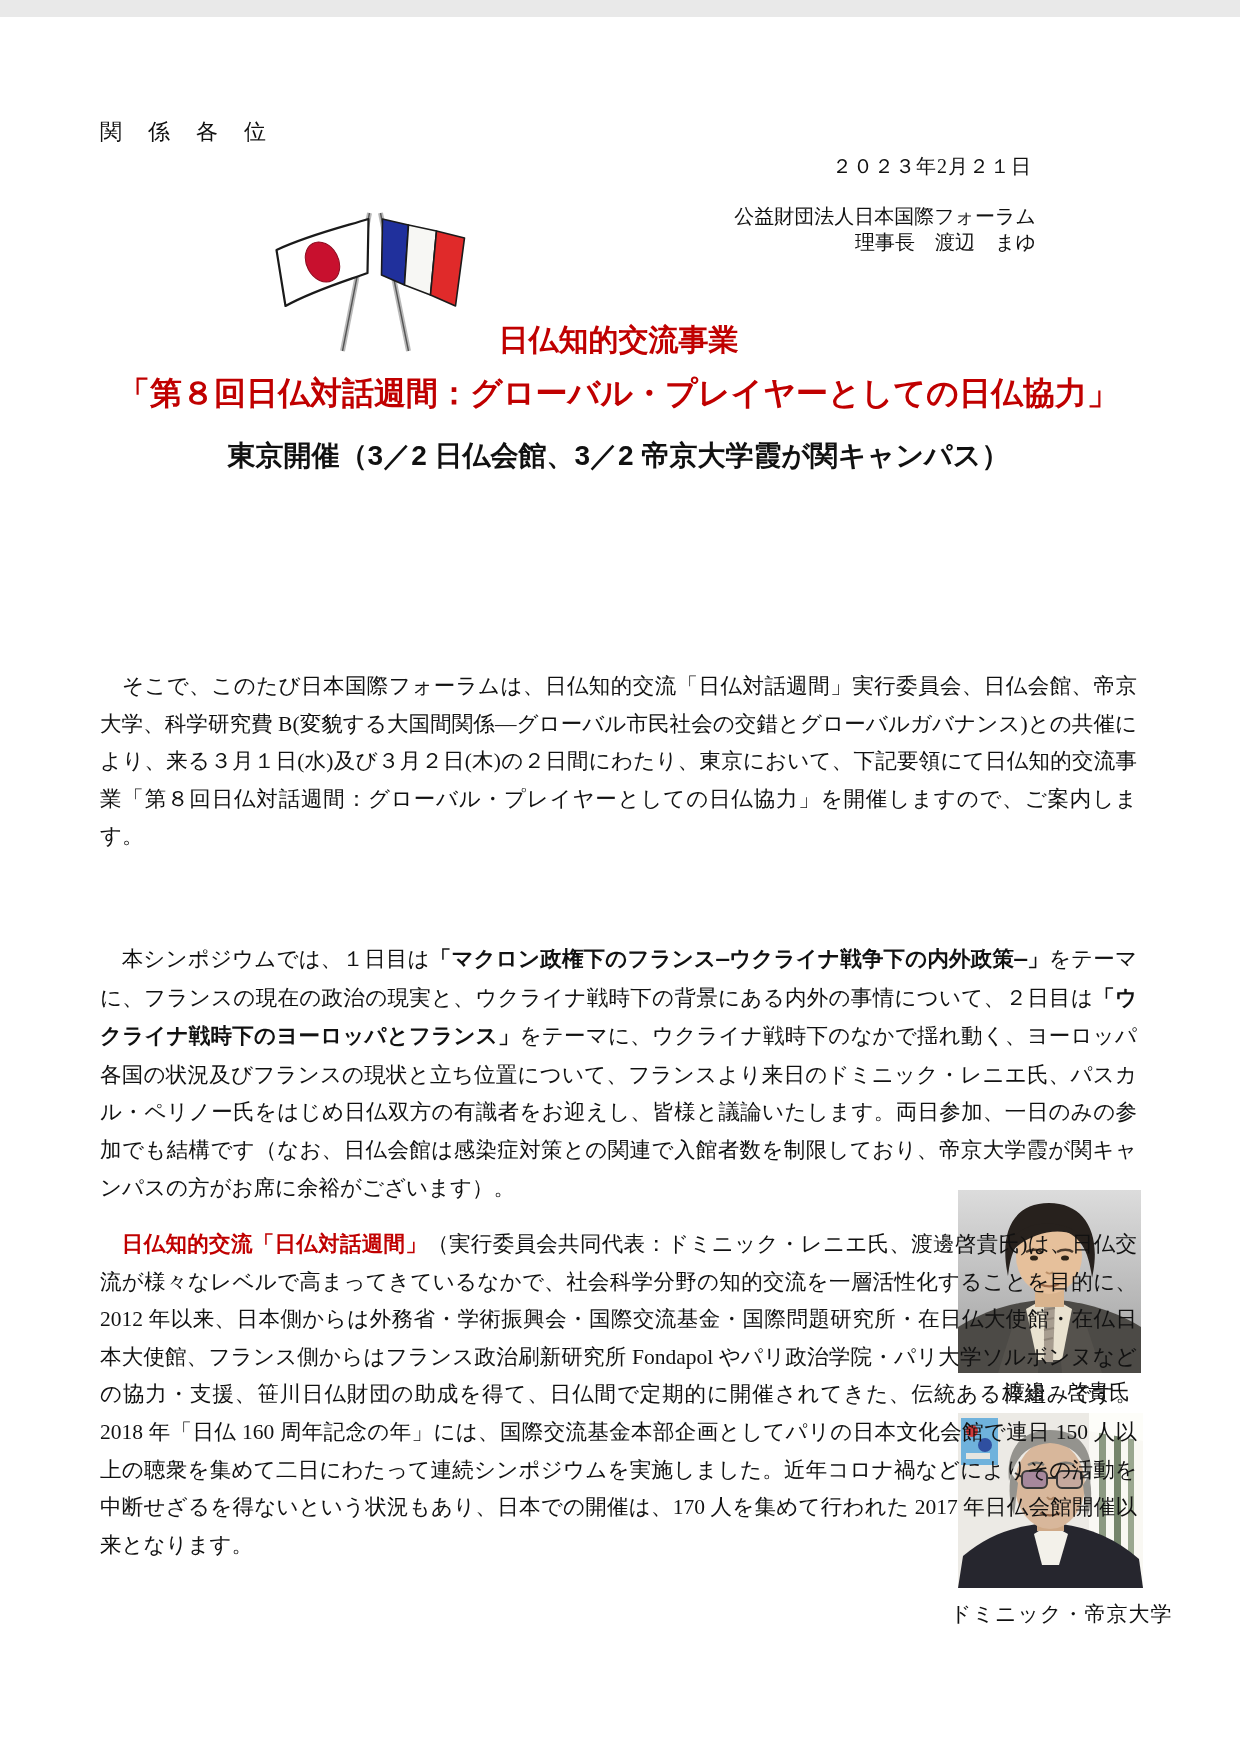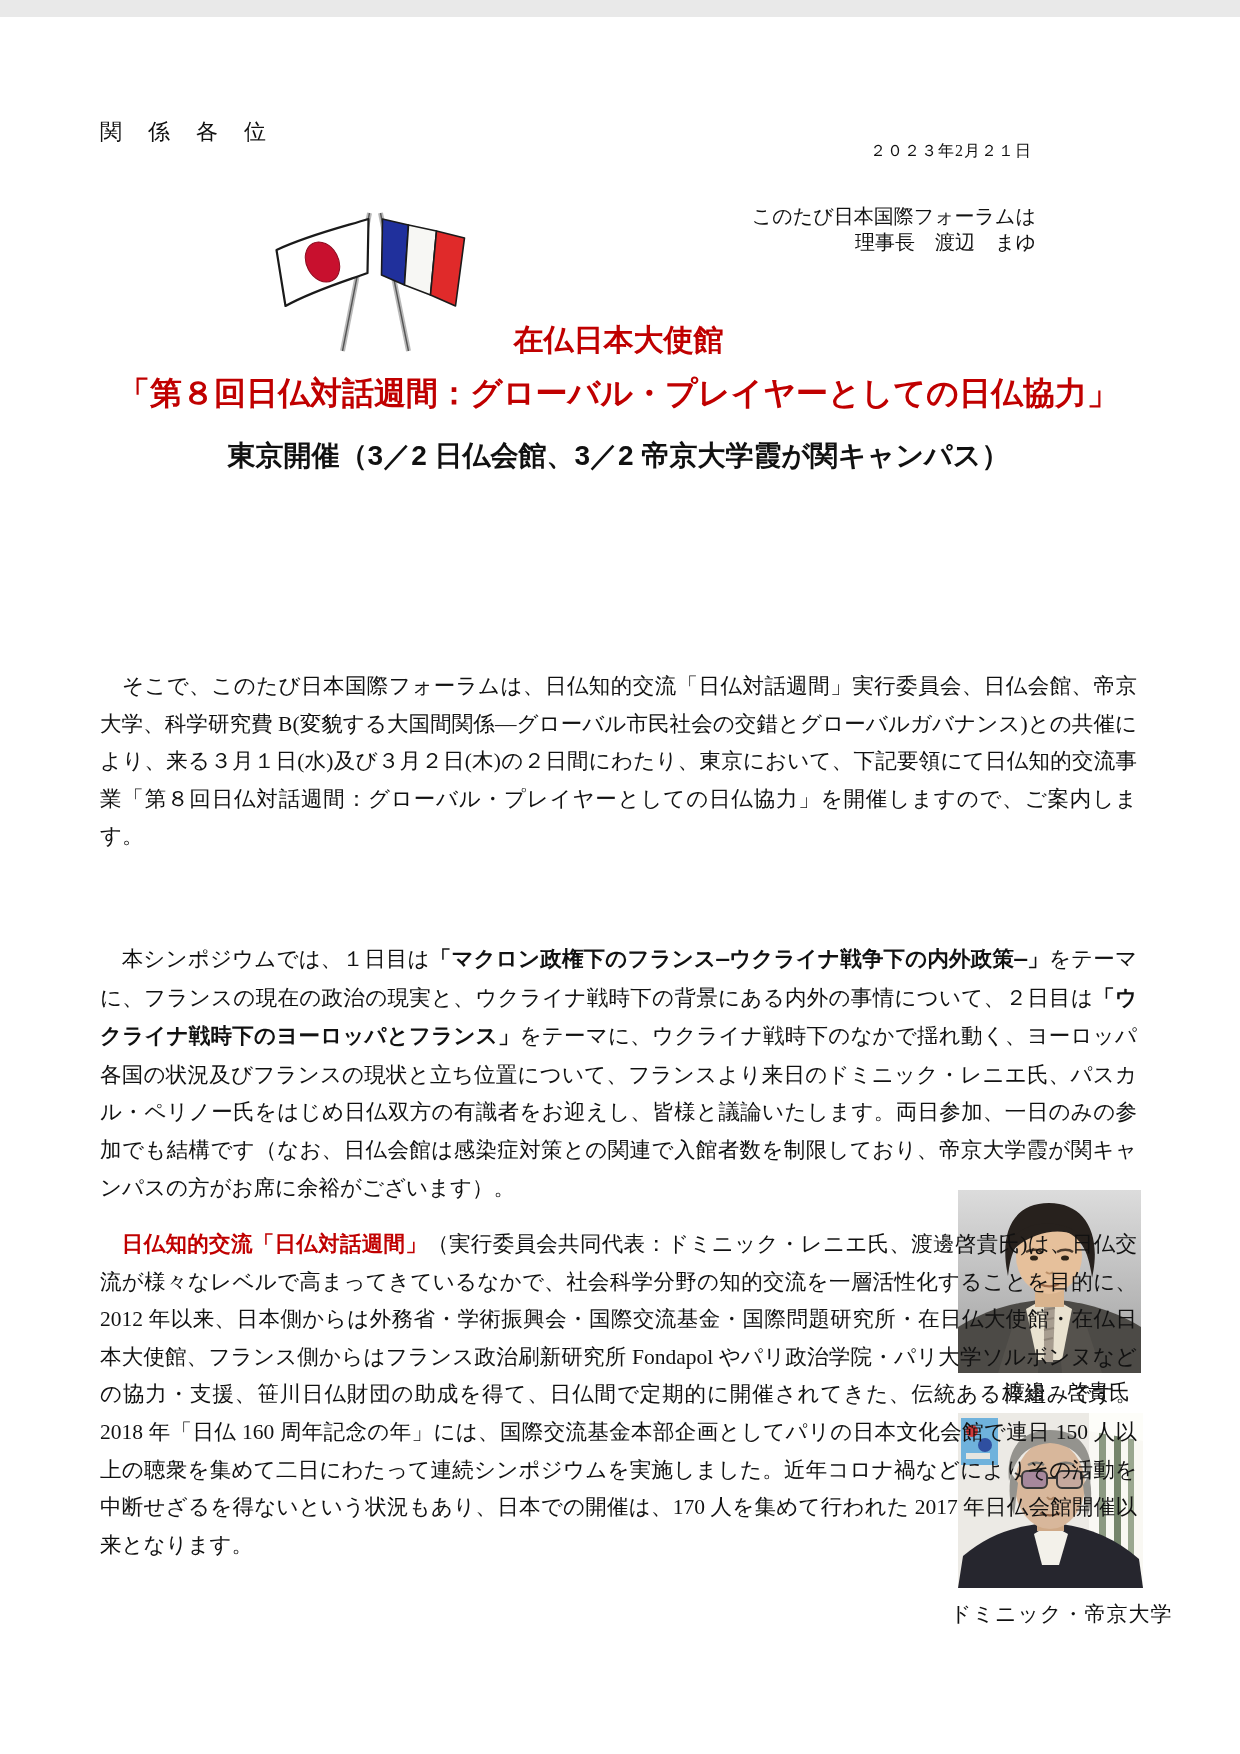--- a/index.html
+++ b/index.html
@@ -10,22 +10,22 @@
     background:#ffffff;
     font-family:"Liberation Serif","DejaVu Serif",serif;
     color:#111111;
     overflow:hidden;
   }
   .recipient {
     position:absolute; left:100px; top:100px;
     font-size:22px; letter-spacing:2px;
   }
   .date-line {
-    position:absolute; right:208px; top:124px;
-    font-size:16px; letter-spacing:1px;
+    position:absolute; right:208px; top:136px;
+    font-size:20px; letter-spacing:1px;
   }
   .org-block {
     position:absolute; right:204px; top:186px;
     font-size:20px; text-align:right; line-height:26px;
   }
   .flags {
     position:absolute; left:255px; top:188px;
     width:218px; height:150px;
   }
   .flags svg { width:100%; height:100%; display:block; }
@@ -67,42 +67,42 @@
 </head>
 <body>
 
 <div class="page">
 
   <div class="recipient">関　係　各　位</div>
 
   <div class="date-line">２０２３年2月２１日</div>
 
   <div class="org-block">
-    <div>このたび日本国際フォーラムは</div>
+    <div>公益財団法人日本国際フォーラム</div>
     <div>理事長　渡辺　まゆ</div>
   </div>
 
   <div class="flags">
     <svg viewBox="0 0 215 150" xmlns="http://www.w3.org/2000/svg">
 
       <line x1="113" y1="8" x2="86" y2="146" stroke="#b9b9b9" stroke-width="5"></line>
       <line x1="124" y1="8" x2="152" y2="146" stroke="#b9b9b9" stroke-width="5"></line>
       <line x1="113" y1="8" x2="86" y2="146" stroke="#555" stroke-width="1.4"></line>
       <line x1="124" y1="8" x2="152" y2="146" stroke="#555" stroke-width="1.4"></line>
 
       <path d="M112,14 C86,22 52,30 20,45 L29,101 C56,86 86,77 111,68 Z" fill="#ffffff" stroke="#1a1a1a" stroke-width="2.2" stroke-linejoin="round"></path>
       <ellipse cx="66" cy="57" rx="16" ry="21" transform="rotate(-28 66 57)" fill="#C8102E" stroke="#8d0c20" stroke-width="1"></ellipse>
 
       <path d="M126,14 L152,20 L148,80 L125,70 Z" fill="#20309C" stroke="#1a1a1a" stroke-width="1.6" stroke-linejoin="round"></path>
       <path d="M152,20 L180,26 L174,90 L148,80 Z" fill="#f7f7f4" stroke="#1a1a1a" stroke-width="1.6" stroke-linejoin="round"></path>
       <path d="M180,26 L208,33 L199,101 L174,90 Z" fill="#E02A2A" stroke="#1a1a1a" stroke-width="1.6" stroke-linejoin="round"></path>
     </svg>
   </div>
 
-  <div class="title-program">在仏日本大使館</div>
+  <div class="title-program">日仏知的交流事業</div>
   <div class="title-main">「第８回日仏対話週間：グローバル・プレイヤーとしての日仏協力」</div>
   <div class="title-venue">東京開催（3／2 日仏会館、3／2 帝京大学霞が関キャンパス）</div>
 
 
   <p class="body p2">　そこで、このたび日本国際フォーラムは、日仏知的交流「日仏対話週間」実行委員会、日仏会館、帝京大学、科学研究費 B(変貌する大国間関係―グローバル市民社会の交錯とグローバルガバナンス)との共催により、来る３月１日(水)及び３月２日(木)の２日間にわたり、東京において、下記要領にて日仏知的交流事業「第８回日仏対話週間：グローバル・プレイヤーとしての日仏協力」を開催しますので、ご案内します。</p>
 
   <p class="body p3"><span>　本シンポジウムでは、１日目は</span><span class="gothic-bold">「マクロン政権下のフランス―ウクライナ戦争下の内外政策―」</span><span>をテーマに、フランスの現在の政治の現実と、ウクライナ戦時下の背景にある内外の事情について、２日目は</span><span class="gothic-bold">「ウクライナ戦時下のヨーロッパとフランス」</span><span>をテーマに、ウクライナ戦時下のなかで揺れ動く、ヨーロッパ各国の状況及びフランスの現状と立ち位置について、フランスより来日のドミニック・レニエ氏、パスカル・ペリノー氏をはじめ日仏双方の有識者をお迎えし、皆様と議論いたします。両日参加、一日のみの参加でも結構です（なお、日仏会館は感染症対策との関連で入館者数を制限しており、帝京大学霞が関キャンパスの方がお席に余裕がございます）。</span></p>
 
   <div class="photo-col">
     <div class="photo">

